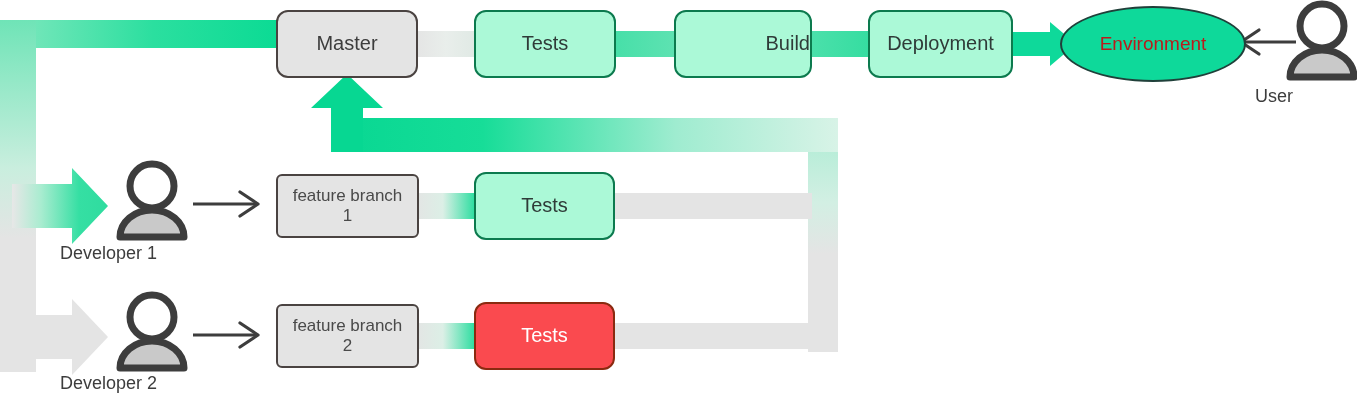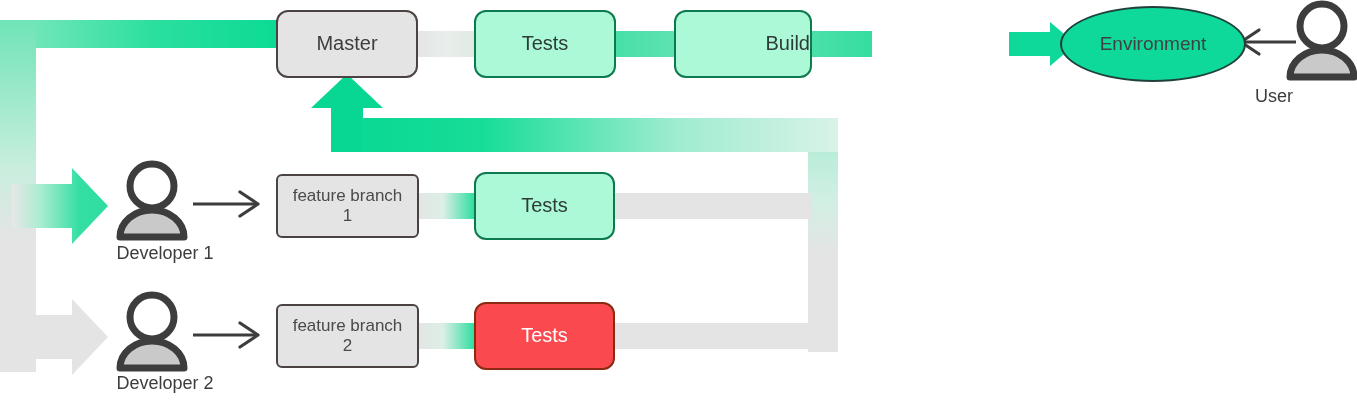--- a/index.html
+++ b/index.html
@@ -44,24 +44,24 @@
 
   .n-tests-fb2{
     left:474px;top:302px;width:141px;height:68px;
     background:#fa4a4f;border:2.5px solid #8a2a10;
     color:#ffffff;font-size:20px;
   }
 
   .n-env{
     left:1060px;top:6px;width:186px;height:76px;
     background:#0ed99a;border:2px solid #20403a;
-    border-radius:50%;color:#404040;font-size:19px;
+    border-radius:50%;color:#b91c1c;font-size:19px;
   }
   .caption{
-    position:absolute;z-index:6;text-align:center;
+    position:absolute;z-index:6;
     color:#3d3d3d;font-size:18px;white-space:nowrap;
   }
   .cap-dev1{left:60px;top:243px;width:210px;}
   .cap-dev2{left:60px;top:373px;width:210px;}
   .cap-user{left:1255px;top:86px;width:140px;text-align:left;}
 </style>
 </head>
 <body>
 
 <div id="stage">
@@ -181,20 +181,23 @@
   </div>
 
   <div class="node n-test n-tests-main">
     <span class="lbl">Tests</span>
   </div>
 
   <div class="node n-test n-build">
     <span class="lbl">Build</span>
   </div>
 
+  <div class="node n-test n-deploy">
+    <span class="lbl">Deployment</span>
+  </div>
 
   <div class="node n-env">
     <span class="lbl">Environment</span>
   </div>
 
   <div class="node n-fb n-fb1">
     <span class="lbl">feature branch
 1</span>
   </div>
 

